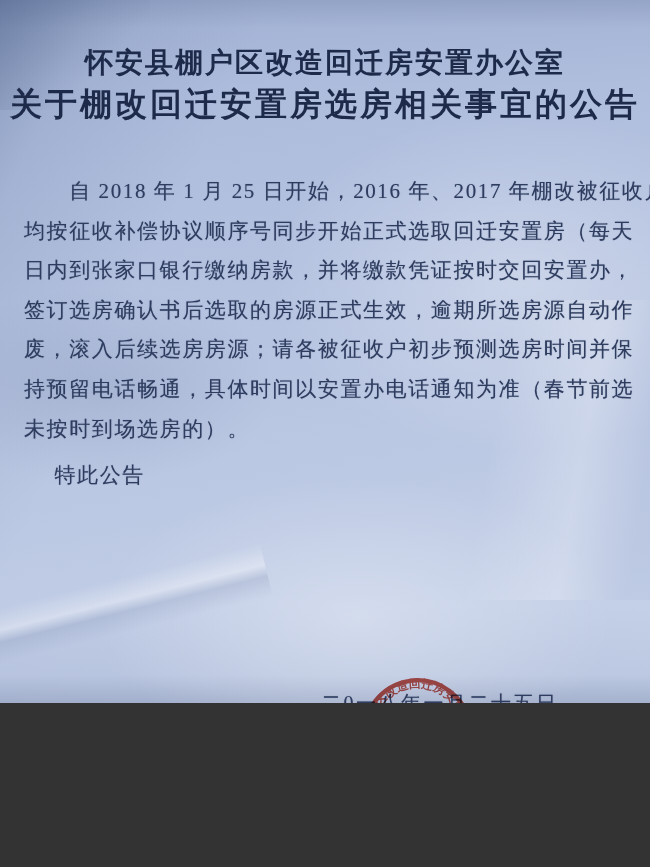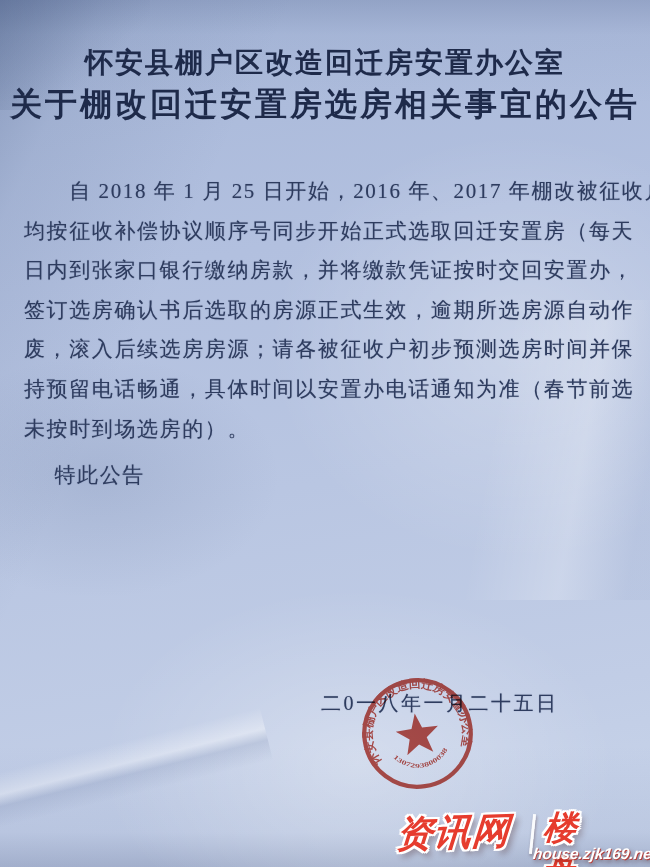--- a/index.html
+++ b/index.html
@@ -1,21 +1,21 @@
 <!DOCTYPE html>
 <html><head>
 <meta charset="utf-8">
 <style>
   html, body { margin: 0; padding: 0; }
   body { background: #333; }
 
   .photo {
     position: relative;
     width: 650px;
-    height: 867px;
+    height: 703px;
     overflow: hidden;
     background-color: #b5c3e1;
     background-image:
       radial-gradient(ellipse 55% 35% at 80% 40%, rgba(255,255,255,0.28), rgba(255,255,255,0) 70%),
       radial-gradient(ellipse 55% 28% at 55% 88%, rgba(255,255,255,0.30), rgba(255,255,255,0) 72%),
       radial-gradient(ellipse 40% 20% at 15% 55%, rgba(82,102,142,0.16), rgba(82,102,142,0) 70%),
       linear-gradient(115deg, rgba(62,82,122,0.30) 0%, rgba(62,82,122,0.10) 10%, rgba(255,255,255,0) 28%),
       linear-gradient(to bottom, rgba(88,106,148,0.28) 0%, rgba(120,138,178,0.10) 4%, rgba(255,255,255,0) 12%, rgba(255,255,255,0) 86%, rgba(148,162,198,0.22) 96%, rgba(96,110,150,0.34) 100%),
       linear-gradient(170deg, #a7b7d8 0%, #b2c0df 30%, #b9c6e2 55%, #c1cde6 80%, #c9d5ea 100%);
     font-family: "Liberation Serif", "DejaVu Serif", serif;

